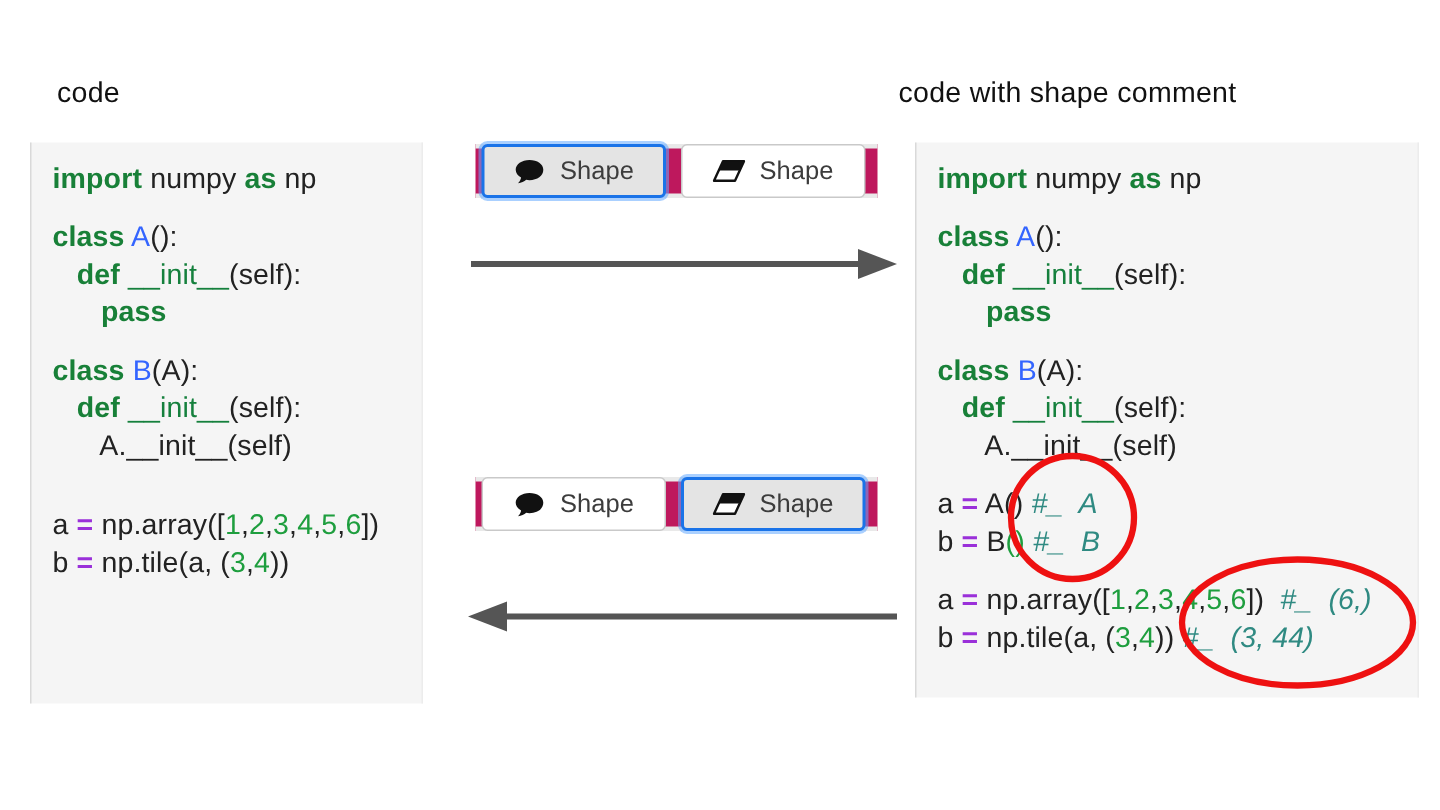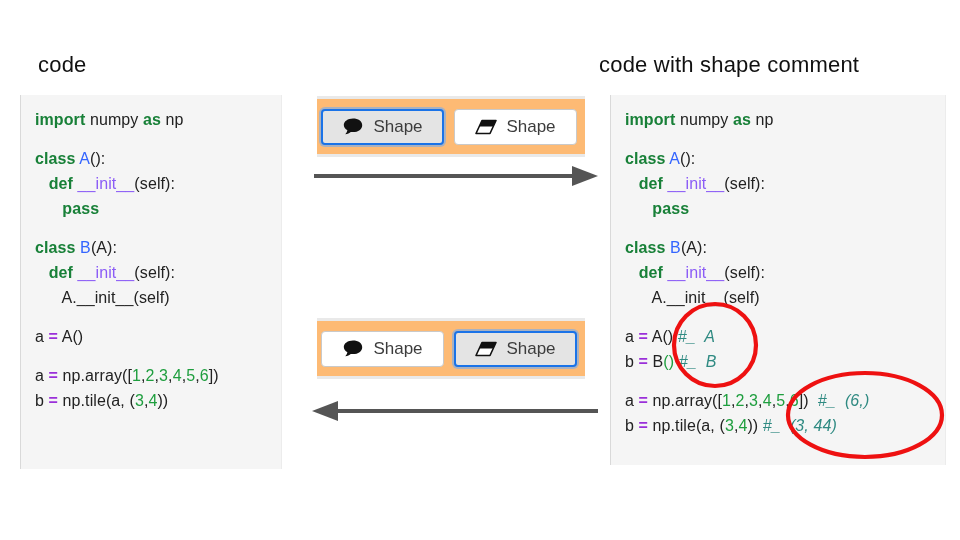--- a/index.html
+++ b/index.html
@@ -12,21 +12,21 @@
     height: 540px;
     position: relative;
     overflow: hidden;
     font-family: "Liberation Sans", sans-serif;
   }
 
   
   .panel-title {
     position: absolute;
     font-family: "Liberation Sans", sans-serif;
-    font-size: 22px;
+    font-size: 19px;
     color: #111111;
     white-space: nowrap;
     letter-spacing: 0.2px;
   }
   #title-left  { left: 38px;  top: 52px; }
   #title-right { left: 599px; top: 52px; }
 
   
   .code-panel {
     position: absolute;
@@ -35,43 +35,43 @@
     border-right: 1px solid #ececec;
     box-sizing: border-box;
     padding: 12px 14px 14px 14px;
     overflow: hidden;
   }
   #panel-left  { left: 20px;  top: 95px; width: 262px; height: 374px; }
   #panel-right { left: 610px; top: 95px; width: 336px; height: 370px; }
 
   .code-line {
     font-family: "Liberation Sans", sans-serif;
-    font-size: 16px;
+    font-size: 19px;
     line-height: 25px;
     color: #1a1a1a;
     white-space: pre;
     letter-spacing: 0.1px;
   }
   .code-line.blank { height: 14px; line-height: 14px; }
 
   .kw   { color: #188038; font-weight: bold; }      
   .cls  { color: #3465ff; }                          
-  .fn   { color: #8b5cf6; }                          
+  .fn   { color: #15803d; }                          
   .op   { color: #9a30d9; font-weight: bold; }       
   .num  { color: #1e9e3e; }                          
   .paren-green { color: #1e9e3e; }
   .plain{ color: #222222; }
   .cmt  { color: #2f8a82; font-style: italic; }      
 
   
   .btn-bar {
     position: absolute;
     width: 268px;
-    height: 61px;
-    background: #fdba74;
+    height: 36px;
+    background: #be185d;
     border-top: 3px solid #e9e9e9;
     border-bottom: 3px solid #e9e9e9;
     box-sizing: border-box;
     display: flex;
     align-items: center;
     gap: 10px;
     padding: 0 4px;
   }
   #btnbar-top    { left: 317px; top: 96px; }
   #btnbar-bottom { left: 317px; top: 318px; }
@@ -130,21 +130,20 @@
     <div class="code-line"><span class="kw">import</span><span class="plain"> numpy </span><span class="kw">as</span><span class="plain"> np</span></div>
     <div class="code-line blank">&nbsp;</div>
     <div class="code-line"><span class="kw">class</span><span class="plain"> </span><span class="cls">A</span><span class="plain">():</span></div>
     <div class="code-line"><span class="plain">   </span><span class="kw">def</span><span class="plain"> </span><span class="fn">__init__</span><span class="plain">(self):</span></div>
     <div class="code-line"><span class="plain">      </span><span class="kw">pass</span></div>
     <div class="code-line blank">&nbsp;</div>
     <div class="code-line"><span class="kw">class</span><span class="plain"> </span><span class="cls">B</span><span class="plain">(A):</span></div>
     <div class="code-line"><span class="plain">   </span><span class="kw">def</span><span class="plain"> </span><span class="fn">__init__</span><span class="plain">(self):</span></div>
     <div class="code-line"><span class="plain">      A.__init__(self)</span></div>
     <div class="code-line blank">&nbsp;</div>
-    <div class="code-line"><span class="plain">a </span><span class="op">=</span><span class="plain"> A()</span></div>
     <div class="code-line blank">&nbsp;</div>
     <div class="code-line"><span class="plain">a </span><span class="op">=</span><span class="plain"> np.array([</span><span class="num">1</span><span class="plain">,</span><span class="num">2</span><span class="plain">,</span><span class="num">3</span><span class="plain">,</span><span class="num">4</span><span class="plain">,</span><span class="num">5</span><span class="plain">,</span><span class="num">6</span><span class="plain">])</span></div>
     <div class="code-line"><span class="plain">b </span><span class="op">=</span><span class="plain"> np.tile(a, (</span><span class="num">3</span><span class="plain">,</span><span class="num">4</span><span class="plain">))</span></div>
   </div>
 
 <div class="code-panel" id="panel-right">
     <div class="code-line"><span class="kw">import</span><span class="plain"> numpy </span><span class="kw">as</span><span class="plain"> np</span></div>
     <div class="code-line blank">&nbsp;</div>
     <div class="code-line"><span class="kw">class</span><span class="plain"> </span><span class="cls">A</span><span class="plain">():</span></div>
     <div class="code-line"><span class="plain">   </span><span class="kw">def</span><span class="plain"> </span><span class="fn">__init__</span><span class="plain">(self):</span></div>

